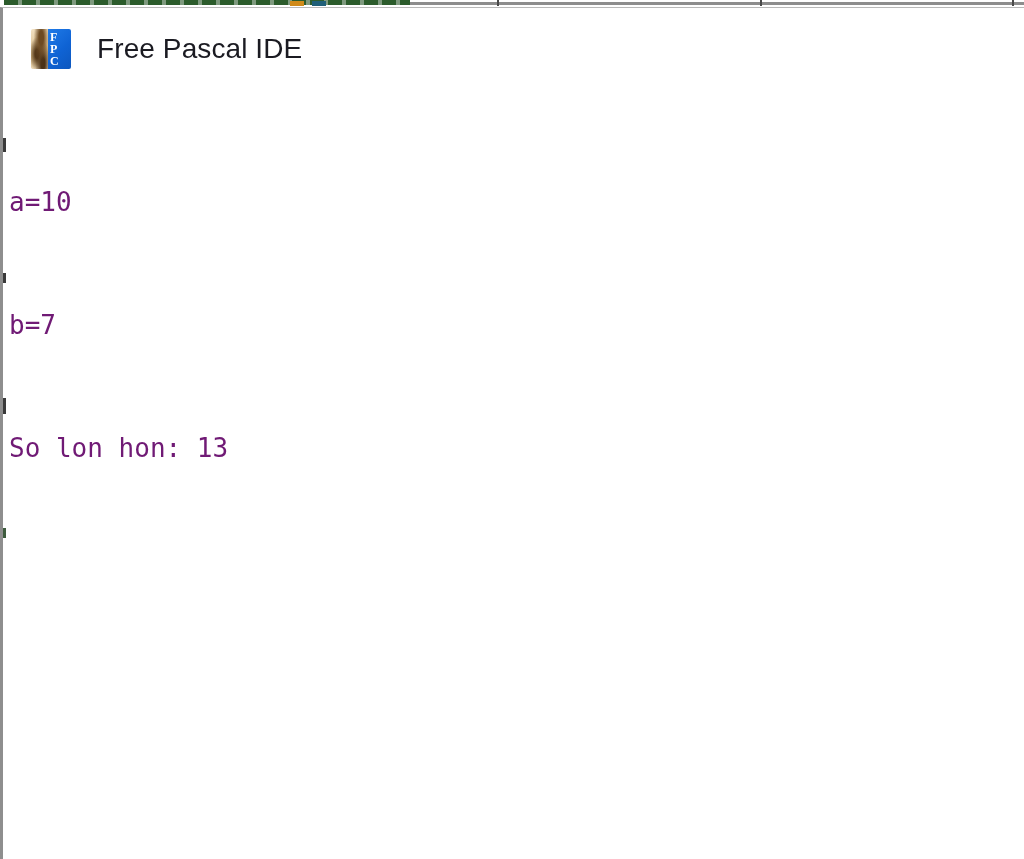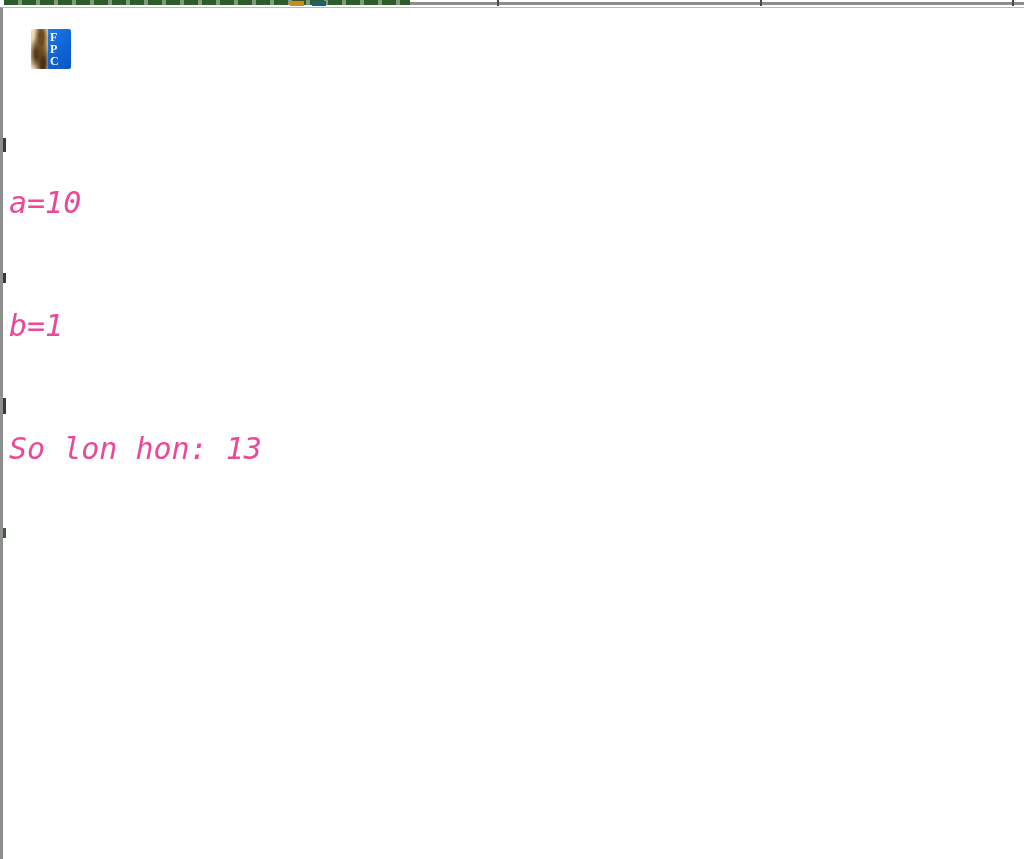--- a/index.html
+++ b/index.html
@@ -160,25 +160,24 @@
   }
 
   
   #console-output {
     position: absolute;
     left: 6px;
     top: 92px;
     right: 0;
     bottom: 0;
     font-family: "DejaVu Sans Mono", monospace;
-    font-size: 30px;
+    font-size: 26px;
     line-height: 41px;
-    color: #ec4899;
+    color: #701a75;
     white-space: pre;
-    font-style: italic;
   }
   #console-output .console-line {
     white-space: pre;
     min-height: 41px;
   }
 </style>
 </head>
 <body>
 
 <div id="bg-sliver">
@@ -201,21 +200,22 @@
   <div id="title-bar">
 
     <div id="app-icon">
       <div class="icon-mascot"></div>
       <div class="icon-panel"></div>
       <div class="icon-letter l1">F</div>
       <div class="icon-letter l2">P</div>
       <div class="icon-letter l3">C</div>
     </div>
 
+    <div id="window-title">Free Pascal IDE</div>
   </div>
 
   <div id="console-output">
     <div class="console-line">a=10</div>
-    <div class="console-line">b=1</div>
+    <div class="console-line">b=7</div>
     <div class="console-line">So lon hon: 13</div>
   </div>
 
 </div>
 
 </body></html>

